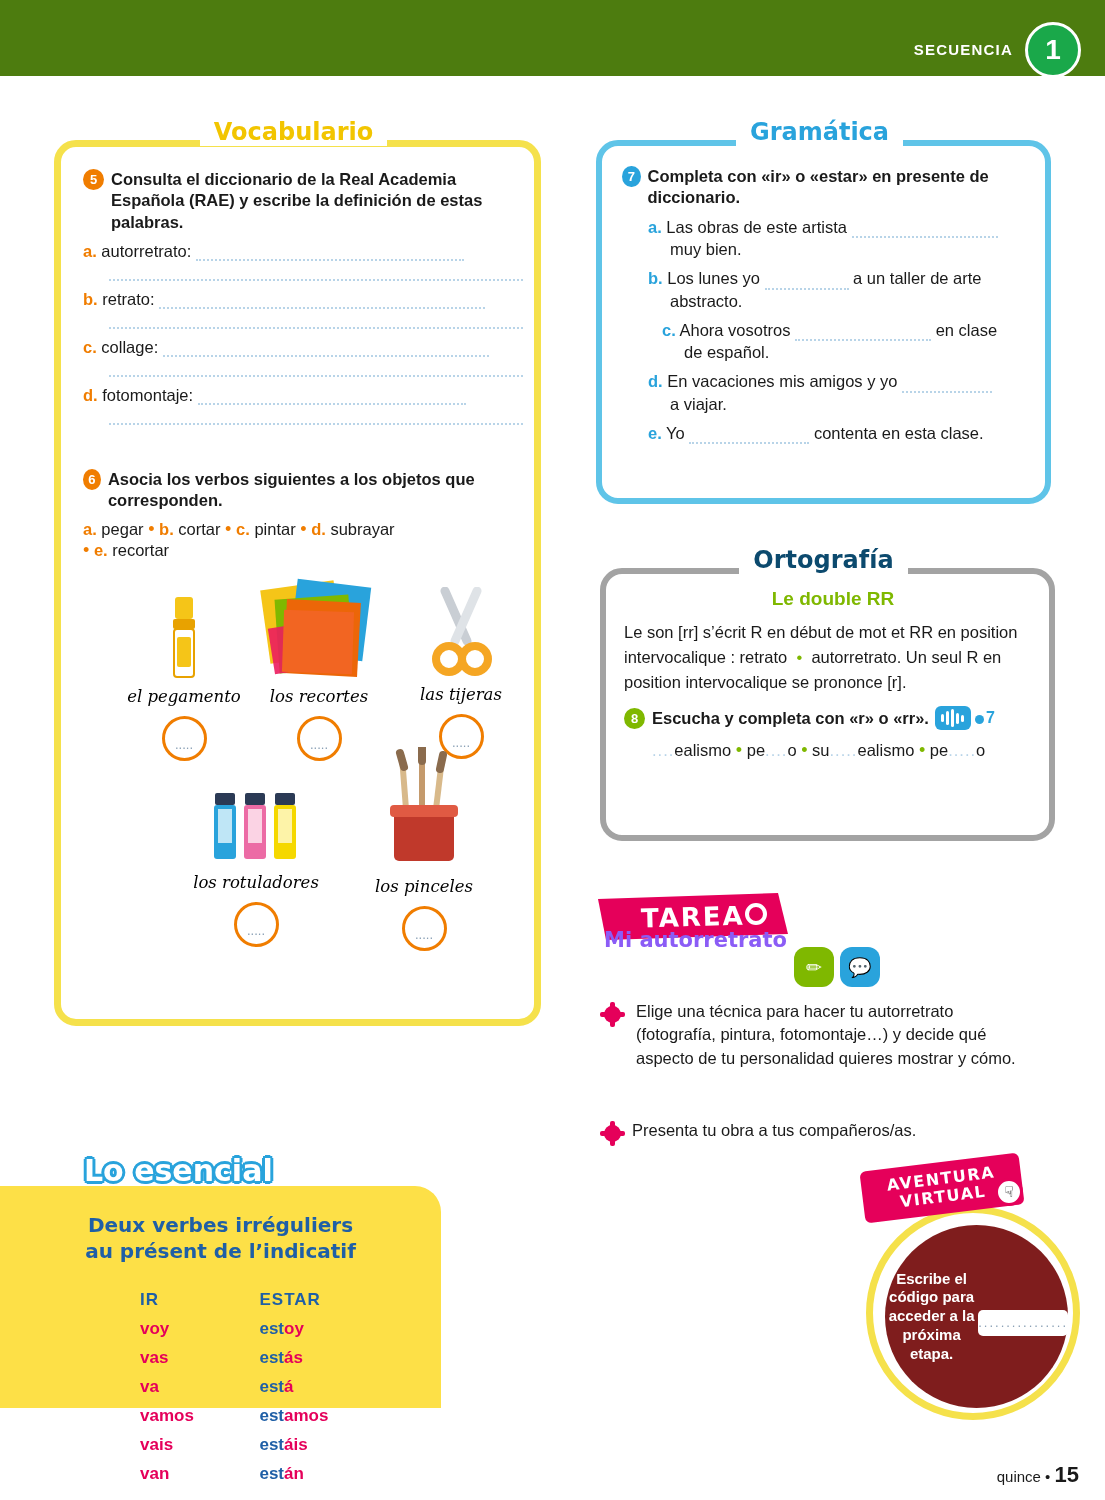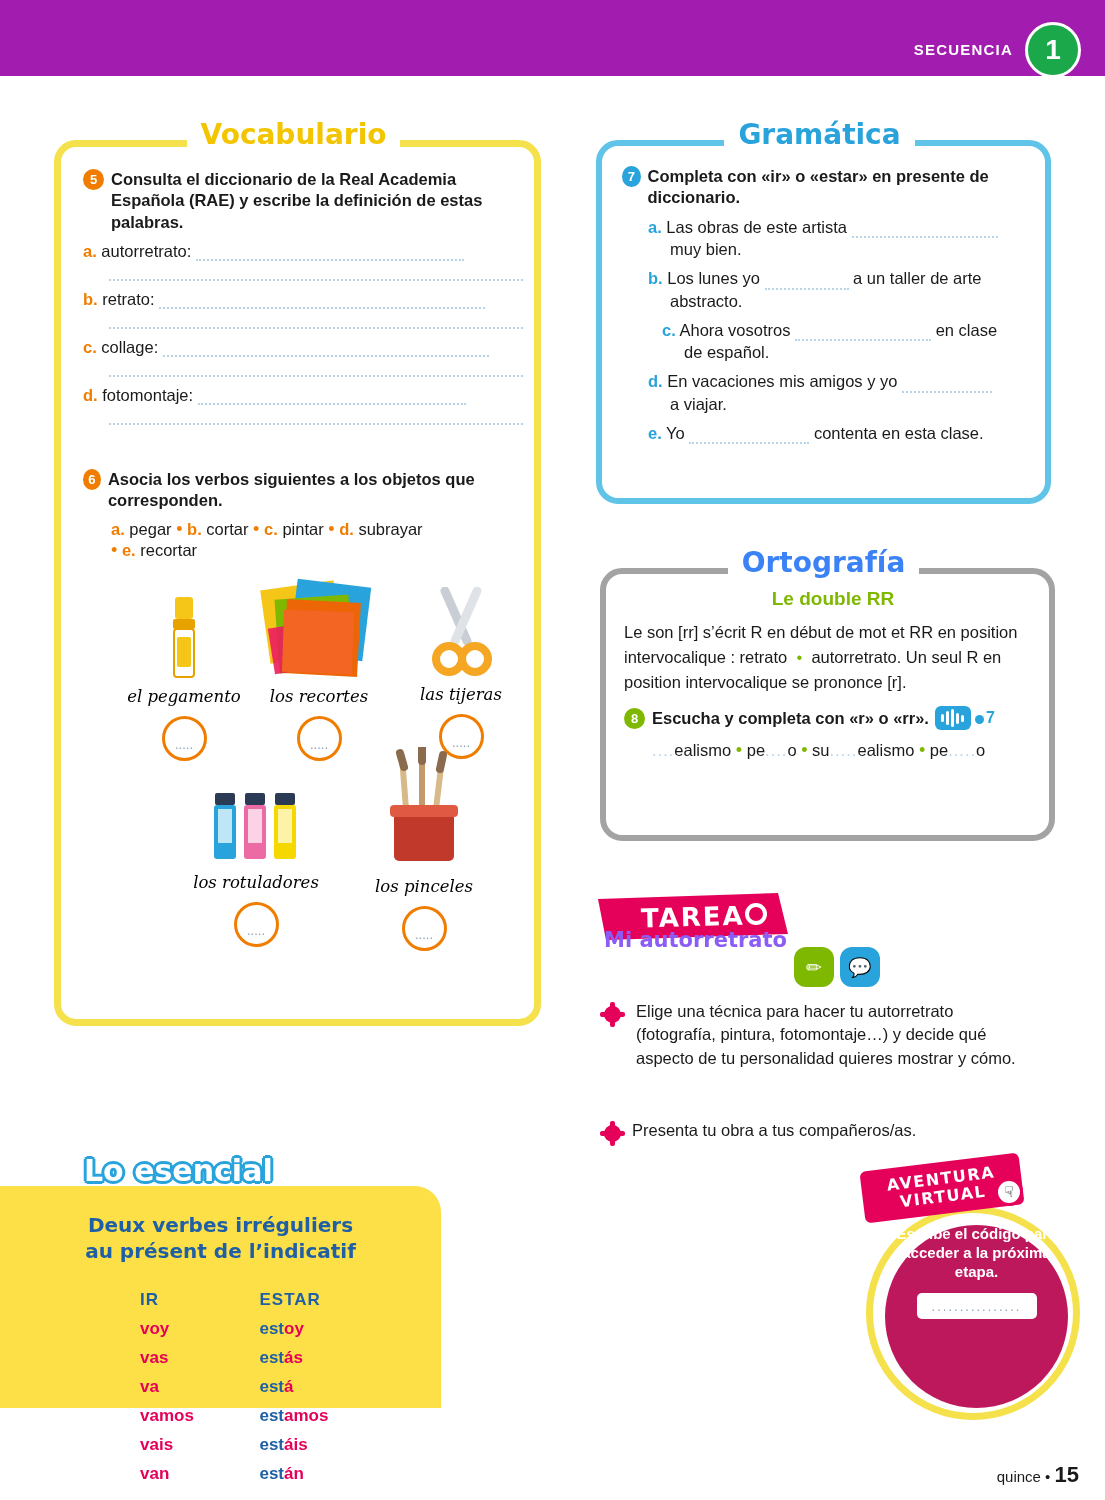--- a/index.html
+++ b/index.html
@@ -8,40 +8,40 @@
     width: 1105px; height: 1500px;
     position: relative;
     background: #ffffff;
     font-family: "Liberation Sans", sans-serif;
     overflow: hidden;
   }
 
   
   .topbar {
     position:absolute; left:0; top:0; width:1105px; height:76px;
-    background:#a21caf;
+    background:#4d7c0f;
   }
   .topbar-label {
     position:absolute; right:92px; top:41px;
     color:#fff; font-size:15px; font-weight:bold; letter-spacing:1.2px;
   }
   .seq-circle {
     position:absolute; right:24px; top:22px;
     width:56px; height:56px; border-radius:50%;
     background:#1aa84a; color:#fff;
     display:flex; align-items:center; justify-content:center;
     font-size:28px; font-weight:bold;
     border:3px solid #fff;
   }
 
   
   .panel { position:absolute; }
   .panel-title {
     position:absolute; z-index:5; left:0; right:8px; top:0;
-    text-align:center; font-size:28px; font-weight:bold;
+    text-align:center; font-size:24px; font-weight:bold;
     font-family:"DejaVu Sans", sans-serif;
   }
   .panel-title span { background:#fff; padding:0 14px; }
 
   .box {
     border-radius:22px; background:#fff;
     position:absolute;
   }
 
   
@@ -54,21 +54,21 @@
   #vocab-title span { color:#f2c500; }
 
   
   #gram-panel { left:596px; top:118px; width:455px; height:386px; }
   #gram-box { left:0; top:22px; width:455px; height:364px; border:6px solid #5fc4e8; }
   #gram-title { color:#29a3dc; }
 
   
   #orto-panel { left:600px; top:546px; width:455px; height:295px; }
   #orto-box { left:0; top:22px; width:455px; height:273px; border:6px solid #a3a3a3; }
-  #orto-title { color:#3b82f6; }
+  #orto-title { color:#0c4a6e; }
 
   
   .q-num {
     display:inline-flex; align-items:center; justify-content:center;
     width:21px; height:21px; border-radius:50%;
     color:#fff; font-size:13px; font-weight:bold;
     vertical-align:top; margin-right:7px;
   }
   .q-num.orange { background:#f07d00; }
   .q-num.blue { background:#29a3dc; }
@@ -194,22 +194,22 @@
   .conj-row { color:#e5005a; font-weight:bold; font-size:17px; margin-top:9px; }
   .conj-row .hl { color:#1f5fa6; }
 
   
   #av-outer {
     position:absolute; left:866px; top:1206px; width:214px; height:214px;
     border-radius:50%; border:7px solid #f5e14b;
   }
   #av-inner {
     position:absolute; left:12px; top:12px; width:183px; height:183px;
-    border-radius:50%; background:#be185d;
-    display:flex; flex-direction:column; align-items:center; justify-content:flex-start;
+    border-radius:50%; background:#7f1d1d;
+    display:flex; flex-direction:row; align-items:center; justify-content:center;
   }
   #av-inner p {
     margin:0; color:#fff; font-weight:bold; font-size:15px; text-align:center; line-height:1.25;
   }
   #av-code {
     margin-top:12px; width:120px; height:26px; background:#fff; border-radius:5px;
     display:flex; align-items:center; justify-content:center;
     color:#8aa0b5; font-size:13px; letter-spacing:2px;
   }
   #av-label {
@@ -281,21 +281,21 @@
         <span class="dotline" style="width:268px;height:14px;"></span>
       </div>
       <div class="v5-line2"></div>
     </div>
 
     <div id="v6">
       <div class="head" style="display:flex;">
         <span class="q-num orange">6</span>
         <span class="q-text">Asocia los verbos siguientes a los objetos que corresponden.</span>
       </div>
-      <div class="v6-verbs" style="margin-left:28px;">
+      <div class="v6-verbs" style="">
         <span class="item-letter">a.</span>
         <span>pegar</span>
         <span class="bullet-dot">•</span>
         <span class="item-letter">b.</span>
         <span>cortar</span>
         <span class="bullet-dot">•</span>
         <span class="item-letter">c.</span>
         <span>pintar</span>
         <span class="bullet-dot">•</span>
         <span class="item-letter">d.</span>

